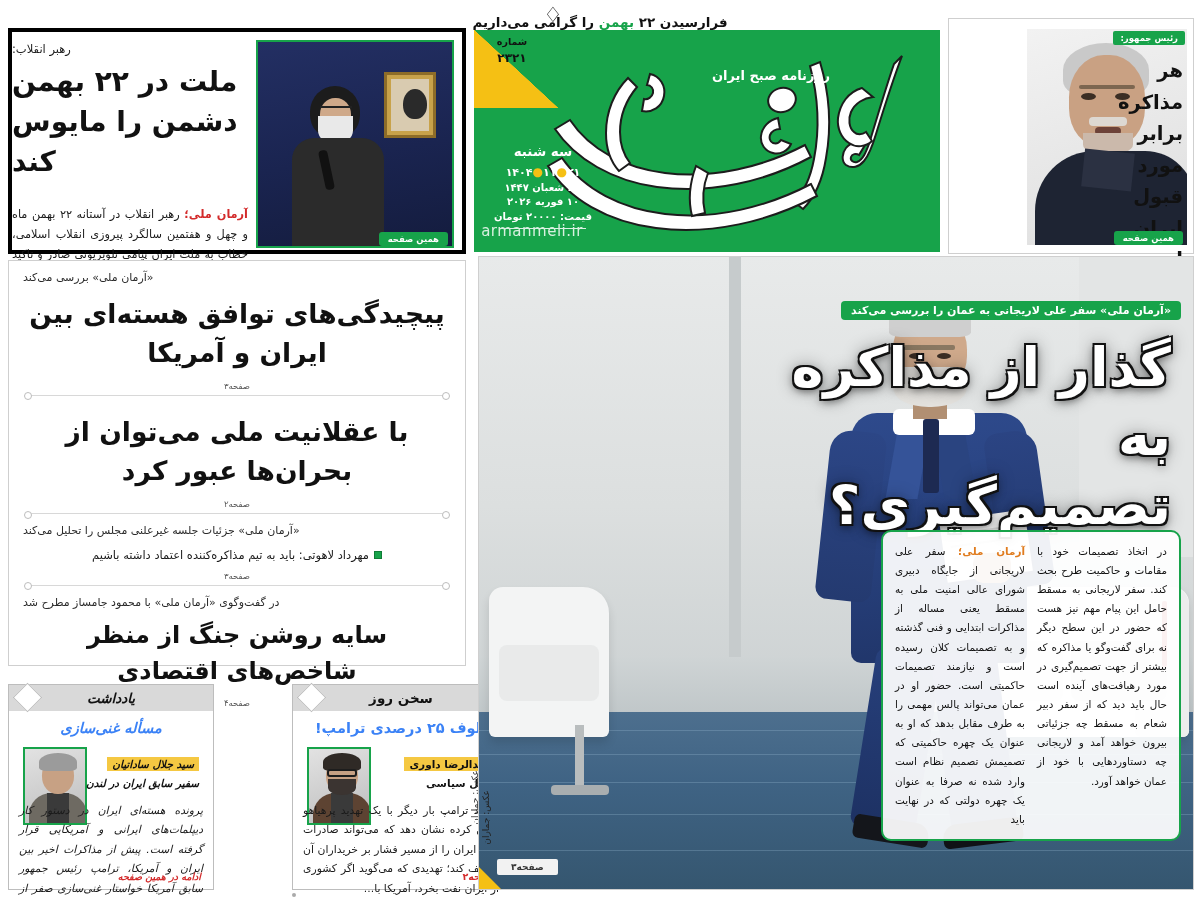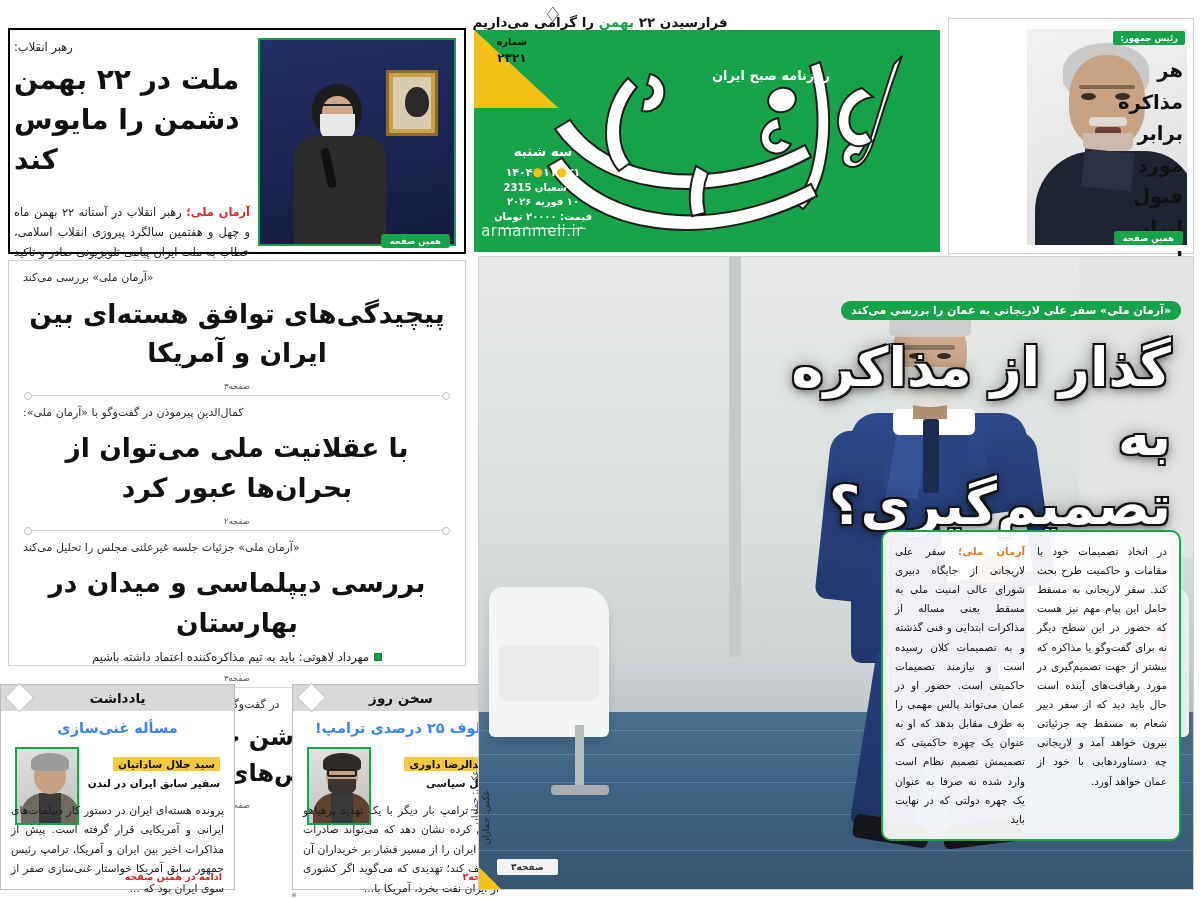--- a/index.html
+++ b/index.html
@@ -60,21 +60,21 @@
   .dateblock .rule { border-top:1px solid rgba(255,255,255,.85); margin:4px 6px 3px; }
   .site {
     position:absolute; left:6px; top:192px; width:104px; text-align:center;
     font-size:15px; color:#d7f0df; direction:ltr; font-family:"DejaVu Sans", sans-serif;
     letter-spacing:0.5px;
   }
 
   
   .lead-left {
     position:absolute; left:8px; top:28px; width:458px; height:226px;
-    border:2px solid #000000; background:#fff;
+    border:4px solid #000000; background:#fff;
   }
   .lead-photo {
     position:absolute; right:8px; top:8px; width:198px; height:208px;
     border:2px solid #17a34a; overflow:hidden; background:#1b2550;
   }
   .lead-photo .pbg { position:absolute; inset:0; background:linear-gradient(170deg,#232f63 0%,#1a2450 55%,#141c3e 100%); }
   .lead-photo .frame {
     position:absolute; right:16px; top:30px; width:52px; height:66px;
     background:#c8a24a; border:3px solid #8d6c28;
   }
@@ -161,21 +161,21 @@
     content:""; position:absolute; top:-2.5px; width:6px; height:6px;
     background:#fff; border:1px solid #bdbdbd; border-radius:50%;
   }
   .divider::before { left:-3px; }
   .divider::after { right:-3px; }
 
   
   .opbox {
     position:absolute; top:684px; height:206px; border:1px solid #bdbdbd; background:#fff;
   }
-  .opbox.left  { left:0;   width:235px; }
+  .opbox.left  { left:8px;   width:206px;font-style:italic; }
   .opbox.right { left:248px; width:218px;margin-left:44px; }
   .opbox-head {
     position:relative; height:26px; background:#d9d9d9; display:flex;
     align-items:center; justify-content:center; direction:rtl;
   }
   .opbox-head .t { font-size:13.5px; font-weight:700; color:#111; letter-spacing:3px; }
   .opbox-head .diamond {
     position:absolute; left:8px; top:2px; width:21px; height:21px;
     background:#fff; border:1px solid #bdbdbd; transform:rotate(45deg);
   }
@@ -287,21 +287,21 @@
   .m-legs { position:absolute; left:60px; top:350px; width:170px; height:190px; }
   .m-legA { position:absolute; left:6px; top:0; width:66px; height:180px;
     background:linear-gradient(180deg,#27407c,#1d3163); border-radius:10px; transform:rotate(9deg); }
   .m-legB { position:absolute; left:84px; top:0; width:66px; height:180px;
     background:linear-gradient(180deg,#2a4382,#203568); border-radius:10px; transform:rotate(-7deg); }
   .m-shoeA { position:absolute; left:-4px; top:168px; width:76px; height:24px; background:#14161b; border-radius:6px 14px 6px 6px; transform:rotate(9deg); }
   .m-shoeB { position:absolute; left:86px; top:170px; width:80px; height:24px; background:#101216; border-radius:14px 6px 6px 6px; transform:rotate(-7deg); }
 
   .feat-green-label {
     position:absolute; right:12px; top:44px; background:#17a34a; color:#fff;
-    font-size:11px; font-weight:700; padding:3px 10px; direction:rtl; border-radius:9px;
+    font-size:11px; font-weight:700; padding:3px 10px; direction:rtl; border-radius:4px;
   }
   .feat-headline {
     position:absolute; right:22px; top:76px; width:400px; direction:rtl; text-align:right;
     font-size:54px; font-weight:900; color:#fff; line-height:1.28; letter-spacing:-1px;
     text-shadow:
       2px 2px 0 #111, -2px 2px 0 #111, 2px -2px 0 #111, -2px -2px 0 #111,
       0 3px 8px rgba(0,0,0,.55), 0 0 18px rgba(0,0,0,.45);
   }
   .feat-textbox {
     position:absolute; right:12px; bottom:48px; width:300px;
@@ -382,21 +382,21 @@
       </svg>
     </div>
     <div class="masthead-sub">روزنامه صبح ایران</div>
     <div class="issue-corner">
       <div class="lbl">شماره</div>
       <div class="num">۲۳۲۱</div>
     </div>
     <div class="dateblock">
       <div class="dow">سه شنبه</div>
       <div class="greg-row"><span>۲۱</span><span class="dot">●</span><span>۱۱</span><span class="dot">●</span><span>۱۴۰۴</span></div>
-      <div class="l">۲۱ شعبان 2315</div>
+      <div class="l">25 شعبان ۱۴۴۷</div>
       <div class="l">۱۰ فوریه ۲۰۲۶</div>
       <div class="price">قیمت: ۲۰۰۰۰ تومان</div>
       <div class="rule"></div>
     </div>
     <div class="site">armanmeli.ir</div>
   </div>
 
   <div class="lead-right">
     <div class="pres-photo">
       <div class="bg"></div>
@@ -419,29 +419,27 @@
   <div class="story-stack">
 
     <div class="story">
       <div class="kicker">«آرمان ملی» بررسی می‌کند</div>
       <div class="head">پیچیدگی‌های توافق هسته‌ای بین ایران و آمریکا</div>
       <div class="pagenum">صفحه۳</div>
     </div>
     <div class="divider"></div>
 
     <div class="story">
-      <div class="kicker">کمال‌الدین پیرموذن در گفت‌وگو با «آرمان ملی»:</div>
       <div class="head">با عقلانیت ملی می‌توان از بحران‌ها عبور کرد</div>
       <div class="pagenum">صفحه۲</div>
     </div>
     <div class="divider"></div>
 
     <div class="story">
       <div class="kicker">«آرمان ملی» جزئیات جلسه غیرعلنی مجلس را تحلیل می‌کند</div>
-      <div class="head">بررسی دیپلماسی و میدان در بهارستان</div>
       <div class="subline"><span class="sq"></span><span>مهرداد لاهوتی: باید به تیم مذاکره‌کننده اعتماد داشته باشیم</span></div>
       <div class="pagenum">صفحه۳</div>
     </div>
     <div class="divider"></div>
 
     <div class="story">
       <div class="kicker">در گفت‌وگوی «آرمان ملی» با محمود جامساز مطرح شد</div>
       <div class="head sm">سایه روشن جنگ از منظر شاخص‌های اقتصادی</div>
       <div class="pagenum">صفحه۴</div>
     </div>

